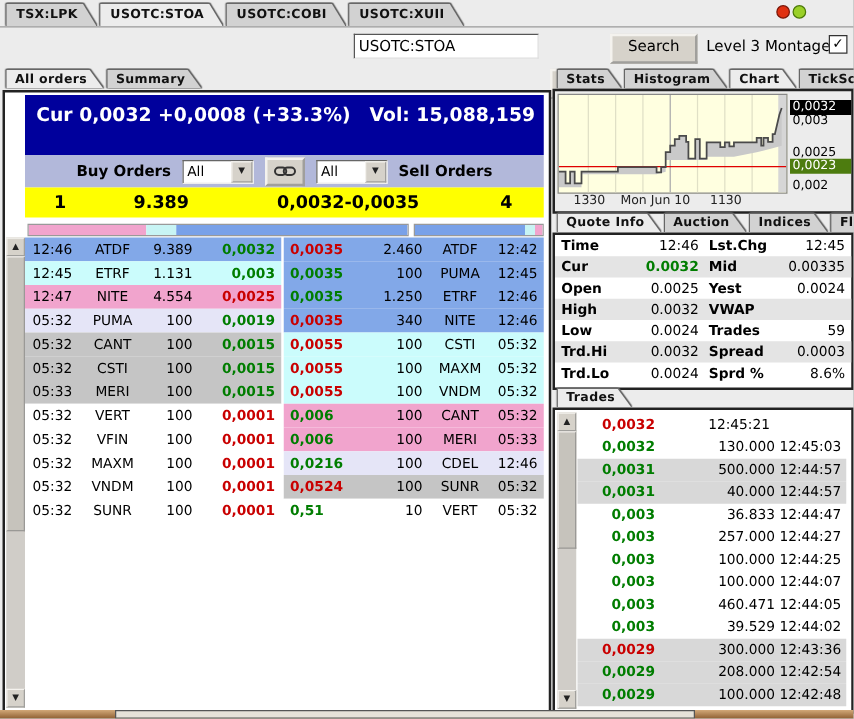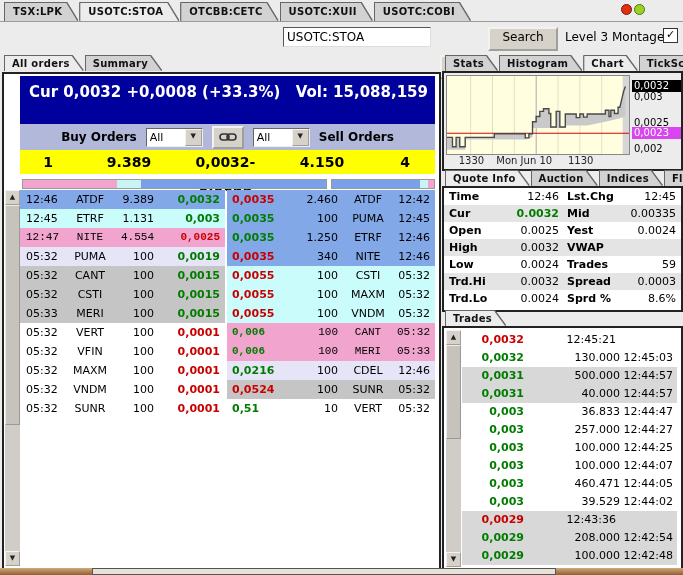--- a/index.html
+++ b/index.html
@@ -59,21 +59,21 @@
   #yellow-row .c4{width:106px;text-align:center;}
   #yellow-row .c5{width:60px;text-align:center;}
   .depth{position:absolute;top:105px;height:8px;border:1px solid #999;display:flex;overflow:hidden;}
   #depth-left{left:18px;width:303px;}
   #depth-right{left:327px;width:102px;}
   .depth-seg{height:100%;}
   
   .mrow{position:absolute;height:19px;display:flex;font-size:11px;line-height:19px;}
   .bidrow{left:16px;width:205px;}
   .askrow{left:223px;width:208px;}
-  .bg-blue{background:#82a8e8;} .bg-cyan{background:#cbfcfc;} .bg-pink{background:#f1a4cd;font-family:Liberation Mono, monospace;}
+  .bg-blue{background:#82a8e8;} .bg-cyan{background:#cbfcfc;} .bg-pink{background:#f1a4cd;}
   .bg-lav{background:#e5e5f7;} .bg-gray{background:#c5c5c5;} .bg-white{background:#fff;}
   .m-time{width:40px;padding-left:6px;}
   .m-mm{width:48px;text-align:center;}
   .m-size{flex:1;text-align:right;padding-right:8px;}
   .m-price{width:58px;text-align:right;padding-right:5px;font-weight:bold;}
   .askrow .m-price{text-align:left;padding-left:5px;}
   .askrow .m-mm{width:44px;}
   .askrow .m-time{width:40px;padding-left:0;text-align:right;padding-right:5px;}
   .up{color:#007d00;} .down{color:#c90000;}
   
@@ -84,21 +84,21 @@
   .sb-up{top:0;} .sb-down{bottom:0;}
   .sb-thumb{position:absolute;left:0;width:13px;background:#c6c3bc;border:1px outset #eeece8;}
   #m-thumb{top:15px;height:218px;}
   
   .rbox{position:absolute;left:442px;width:237px;border:2px solid #222;background:#fff;}
   #chart-box{top:71px;height:96px;background:#ececec;}
   #plot{position:absolute;left:2px;top:2px;width:182px;height:78px;background:#ffffe0;border:1px solid #888;}
   #plot svg{display:block;width:100%;height:100%;}
   .ylab{position:absolute;left:188px;width:47px;height:12px;font-size:10px;line-height:12px;padding-left:2px;}
   .ylab.cur{background:#000;color:#fff;}
-  .ylab.ref{background:#d946ef;color:#fff;}
+  .ylab.ref{background:#4d7c0f;color:#fff;}
   .xlab{position:absolute;top:82px;font-size:10px;color:#222;transform:translateX(-50%);white-space:nowrap;}
   #quote-box{top:186px;height:122px;}
   .qrow{display:grid;grid-template-columns:44px 66px 60px 1fr;height:17px;line-height:17px;
         font-size:11px;padding:0 5px;}
   .qrow.alt{background:#e4e4e4;}
   .ql{font-weight:bold;} .qv{text-align:right;} .ql2{font-weight:bold;padding-left:8px;}
   .qv.green{color:#007d00;font-weight:bold;}
   #trades-box{top:326px;height:241px;}
   #t-vscroll{left:2px;top:2px;bottom:2px;}
   #t-thumb{top:15px;height:92px;}
@@ -114,23 +114,22 @@
   #h-thumb{position:absolute;left:92px;top:0;width:462px;height:5px;background:#e6e2d8;border:1px solid #555;}
 </style>
 </head>
 <body>
 
 <div id="app">
 
   <div id="top-tabs" class="tabs">
       <div class="tab"><div style="display: inline;">TSX:LPK</div></div>
       <div class="tab active"><div style="display: inline;">USOTC:STOA</div></div>
-      <div class="tab"><div style="display: inline;">OTCBB:CETC</div></div>
+      <div class="tab"><div style="display: inline;">USOTC:COBI</div></div>
       <div class="tab"><div style="display: inline;">USOTC:XUII</div></div>
-      <div class="tab"><div style="display: inline;">USOTC:COBI</div></div>
     </div>
   <div class="dot" id="dot-red"></div>
   <div class="dot" id="dot-green"></div>
   <div class="hline" style="top:21px"></div>
 
   <input id="symbol-input" value="USOTC:STOA" style="">
   <div class="btn" id="go-btn">Go</div>
   <div class="btn" id="search-btn">Search</div>
   <div id="lvl3-label">Level 3 Montage</div>
   <div id="lvl3-cb">✓</div>
@@ -160,21 +159,20 @@
       <span class="dd">
         <span class="ddval">All</span>
         <span class="ddbtn">▼</span>
       </span>
       <span class="flabel">Sell Orders</span>
     </div>
     <div id="yellow-row">
       <span class="c1">1</span>
       <span class="c2">9.389</span>
       <span class="c3">0,0032-0,0035</span>
-      <span class="c4">4.150</span>
       <span class="c5">4</span>
     </div>
     <div class="depth" id="depth-left">
         <div class="depth-seg" style="width: 31%; background: rgb(241, 164, 205);"></div>
         <div class="depth-seg" style="width: 8%; background: rgb(200, 244, 244);"></div>
         <div class="depth-seg" style="width: 61%; background: rgb(121, 161, 232);"></div>
       </div>
     <div class="depth" id="depth-right">
         <div class="depth-seg" style="width: 86%; background: rgb(121, 161, 232);"></div>
         <div class="depth-seg" style="width: 8%; background: rgb(200, 244, 244);"></div>
@@ -474,20 +472,21 @@
           <div class="t-size">460.471</div>
           <div class="t-time">12:44:05</div>
         </div>
         <div class="trow" style="top: 165px;">
           <div class="t-price up">0,003</div>
           <div class="t-size">39.529</div>
           <div class="t-time">12:44:02</div>
         </div>
         <div class="trow alt" style="top: 183px;">
           <div class="t-price down">0,0029</div>
+          <div class="t-size">300.000</div>
           <div class="t-time">12:43:36</div>
         </div>
         <div class="trow alt" style="top: 201px;">
           <div class="t-price up">0,0029</div>
           <div class="t-size">208.000</div>
           <div class="t-time">12:42:54</div>
         </div>
         <div class="trow alt" style="top: 219px;">
           <div class="t-price up">0,0029</div>
           <div class="t-size">100.000</div>

